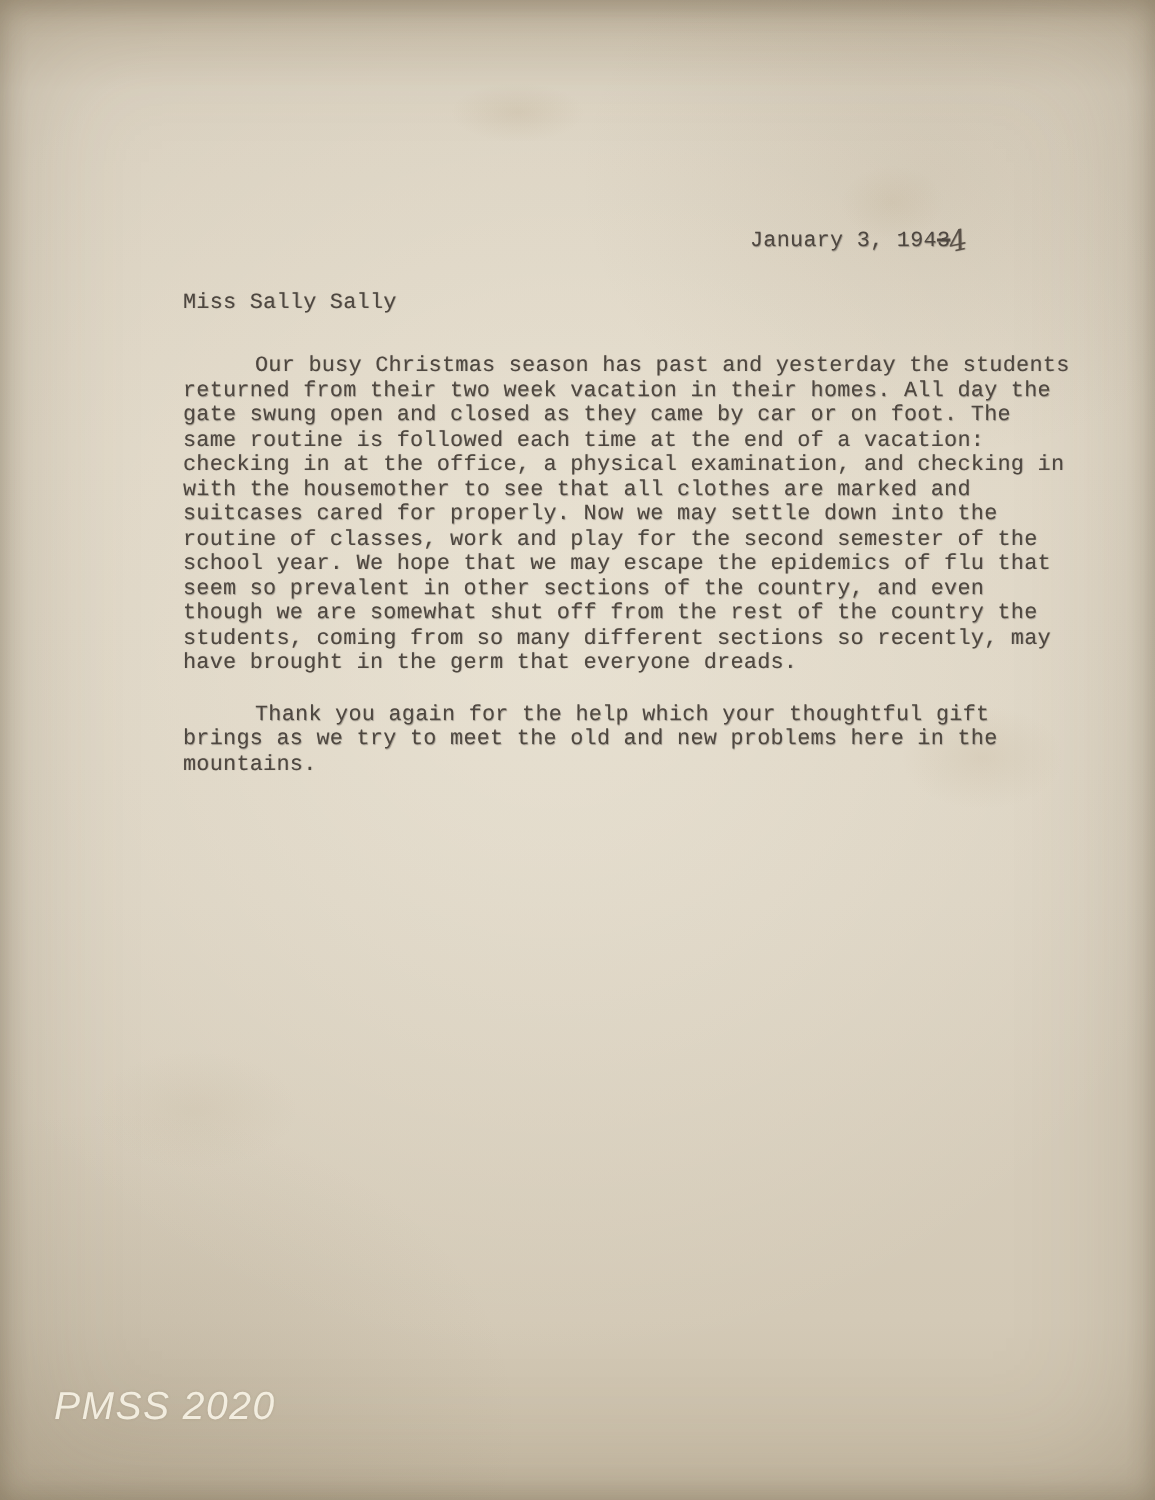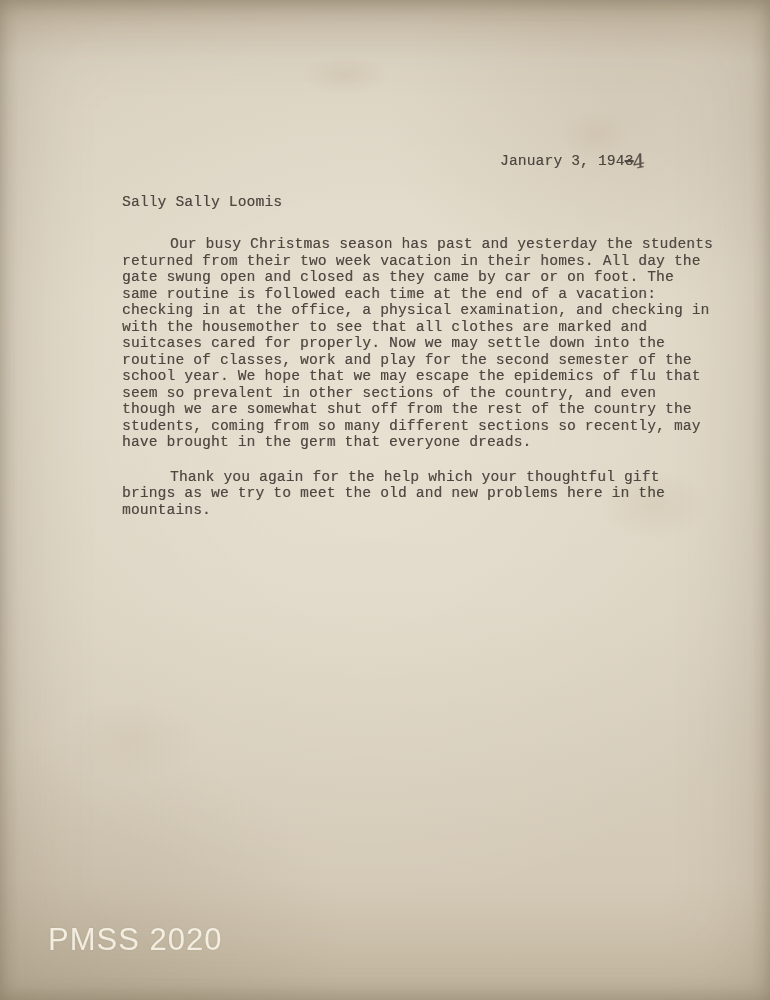--- a/index.html
+++ b/index.html
@@ -100,46 +100,47 @@
     text-align: left;
   }
 
   .closing {
     margin-top: 28px;
     margin-left: 278px;
   }
 
   .watermark {
     position: absolute;
-    left: 48px;
+    left: 36px;
     top: 922px;
     font-family: "Liberation Sans", sans-serif;
-    font-size: 31px;
+    font-size: 26px;
     color: rgba(247, 243, 230, 0.92);
     letter-spacing: 1px;
     text-shadow: 0 0 2px rgba(120,105,80,0.2);
+    font-style: italic;
   }
 </style>
 </head>
 <body>
 
 <div class="paper"></div>
 <div class="stain stain-1"></div>
 <div class="stain stain-2"></div>
 <div class="stain stain-3"></div>
 <div class="stain stain-4"></div>
 
 <div class="letter">
 
   <div class="date-line">
     <span>January 3, 194</span><span class="date-struck">3</span><span class="date-hand">4</span>
   </div>
 
   <div class="address-block">
-    <span class="address-line">Sally Sally Loomis</span>
+    <span class="address-line">Miss Sally Sally</span>
   </div>
 
 
   <p class="para">Our busy Christmas season has past and yesterday the students returned from their two week vacation in their homes.  All day the gate swung open and closed as they came by car or on foot.  The same routine is followed each time at the end of a vacation: checking in at the office, a physical examination, and checking in with the housemother to see that all clothes are marked and suitcases cared for properly.  Now we may settle down into the routine of classes, work and play for the second semester of the school year. We hope that we may escape the epidemics of flu that seem so prevalent in other sections of the country, and even though we are somewhat shut off from the rest of the country the students, coming from so many different sections so recently, may have brought in the germ that everyone dreads.</p>
   <p class="para">Thank you again for the help which your thoughtful gift brings as we try to meet the old and new problems here in the mountains.</p>
 
 
 </div>
 
 <div class="watermark">PMSS 2020</div>

